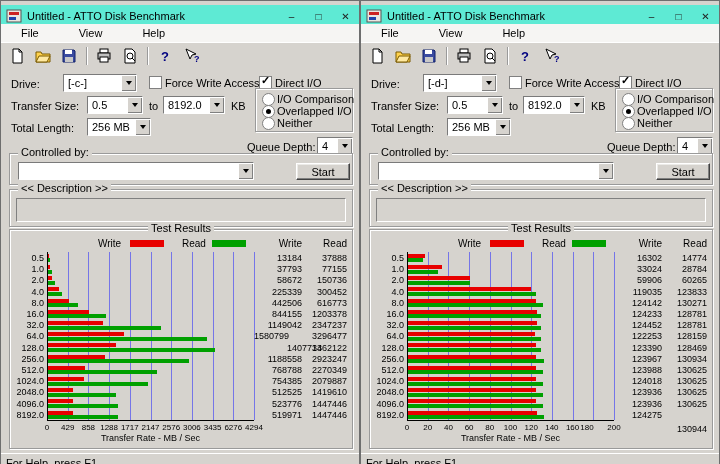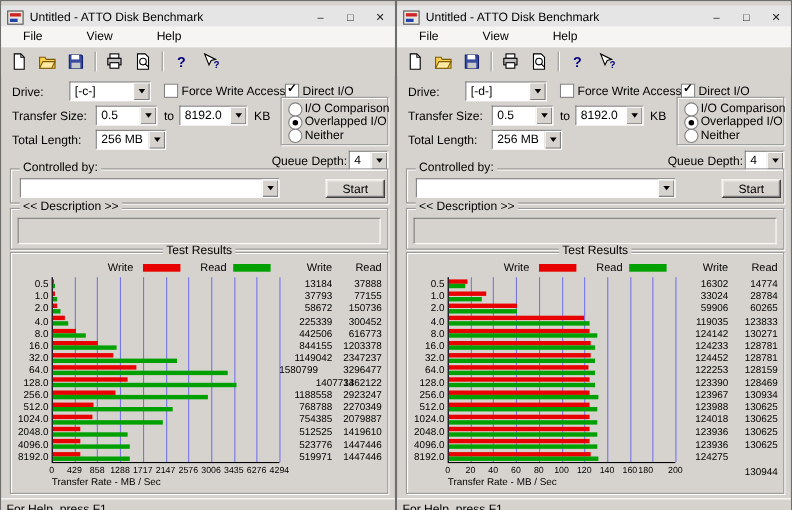--- a/index.html
+++ b/index.html
@@ -1,21 +1,21 @@
 <!DOCTYPE html>
 <html><head>
 <meta charset="utf-8">
 <style>
   html,body{margin:0;padding:0;width:720px;height:464px;overflow:hidden;background:#555;
     font-family:"Liberation Sans",sans-serif;}
   .window{position:absolute;top:0;width:358px;height:472px;background:#d6d3ce;
     border:1px solid #6e6e6e;color:#000;font-size:11px;}
   #win0{left:0}#win1{left:360px}
   
-  .titlebar{position:absolute;top:4px;left:0;right:0;height:22px;background:#e5e5e5;
+  .titlebar{position:absolute;top:4px;left:0;right:0;height:22px;background:#5eead4;
     display:flex;align-items:center;border-bottom:1px solid #e4e4e4;}
   .title-icon{width:16px;height:16px;margin:0 5px;flex:0 0 16px}
   .title-text{flex:1;font-size:11px;white-space:nowrap;overflow:hidden}
   .caption-btn{width:27px;height:21px;text-align:center;line-height:21px;font-size:10px;color:#222}
   
   .menubar{position:absolute;top:23px;left:0;right:0;height:18px;background:#f6f5f3;
     display:flex;align-items:center;}
   .menu-item{padding:0 20px;height:18px;line-height:18px}
   
   .toolbar{position:absolute;top:41px;left:0;right:0;height:27px;background:#d6d3ce;
@@ -54,21 +54,21 @@
   .legend-swatch{position:absolute;height:7px;width:34px}
   .col-header{position:absolute;text-align:right;font-size:10px}
   .chart{position:absolute;left:4px;top:22px;width:336px;height:196px;font-size:9px}
   .gridline{position:absolute;width:1px;background:#7575e8;top:0}
   .axisline{position:absolute;width:1px;background:#000;top:0}
   .baseline{position:absolute;height:1px;background:#000}
   .cat{position:absolute;left:0;width:30px;text-align:right;font-size:9px}
   .bar{position:absolute;height:4px}
   .val{position:absolute;text-align:right;font-size:9px;white-space:nowrap}
   .tick{position:absolute;width:26px;text-align:center;font-size:8px;white-space:nowrap}
-  .xlabel{position:absolute;font-size:9px}
+  .xlabel{position:absolute;text-align:center;font-size:9px}
 </style>
 </head>
 <body>
 
 <div class="window" id="win0">
   <div class="titlebar">
     <svg class="title-icon" viewBox="0 0 16 16" width="16" height="16">
       <rect x="1" y="2" width="14" height="12" fill="#e8e6e0" stroke="#555"></rect>
       <rect x="3" y="4" width="10" height="3" fill="#cc2222"></rect>
       <rect x="3" y="9" width="7" height="3" fill="#2244aa"></rect>

